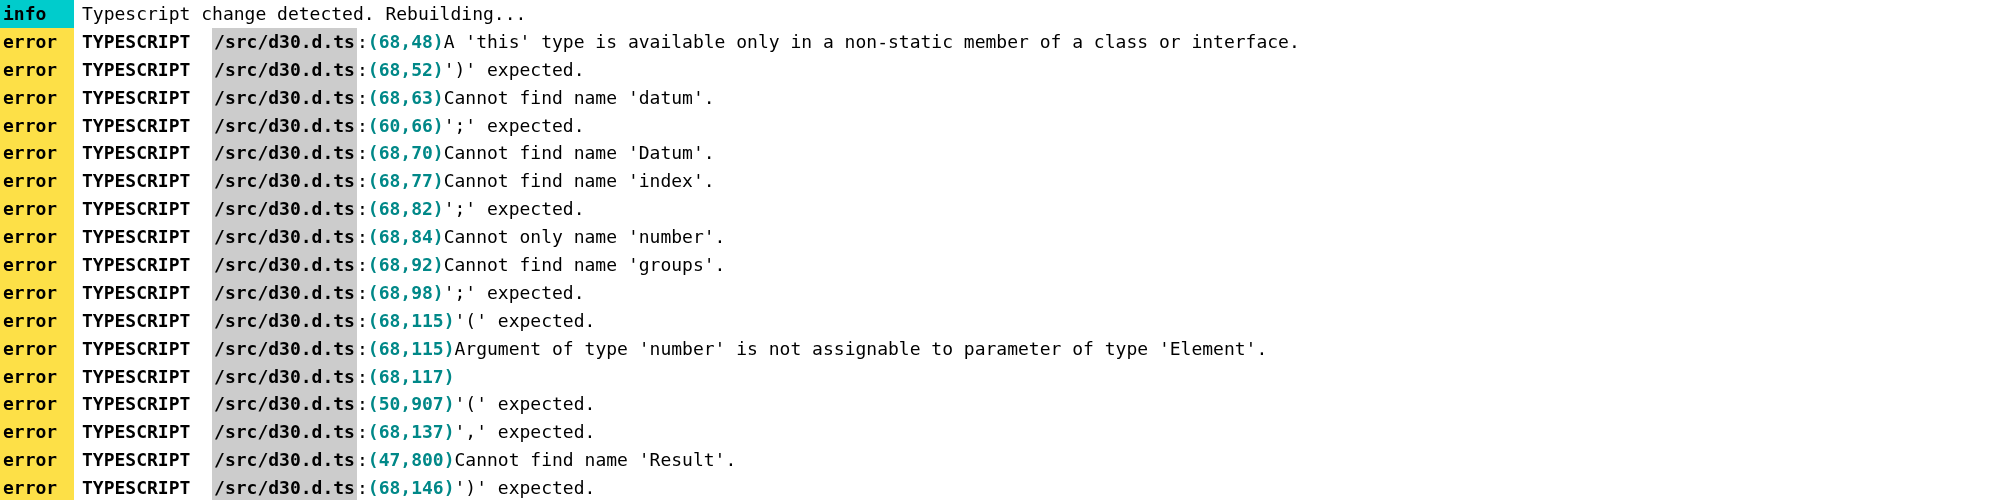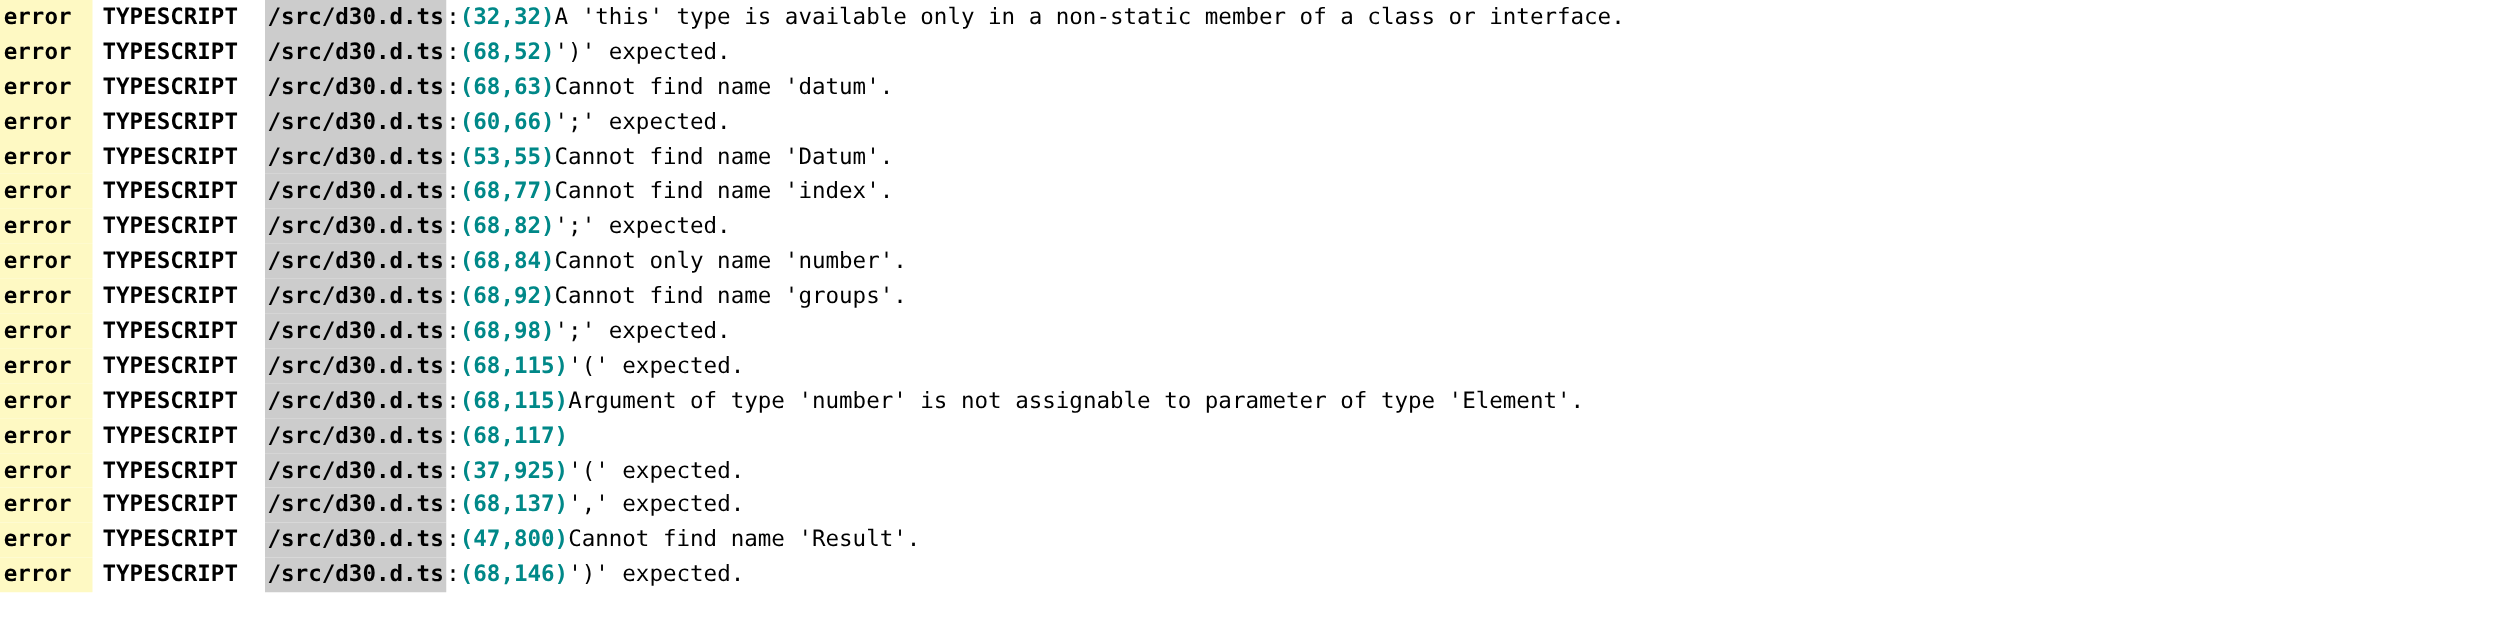--- a/index.html
+++ b/index.html
@@ -25,21 +25,21 @@
       padding: 0 3px;
       margin-right: 8px;
       min-width: 74px;
       text-align: left;
     }
     .badge-info {
       background: #00cccc;
       color: #000000;
     }
     .badge-error {
-      background: #fef9c3;
+      background: #fde047;
       color: #000000;
     }
     .msg {
       color: #000000;
     }
     .ts-label {
       font-weight: bold;
       color: #000000;
       text-align: right;
     }
@@ -59,26 +59,30 @@
     .err-msg {
       color: #000000;
       text-align: right;
     }
   </style>
 </head>
 <body>
 
 <div id="log-container">
     <div class="log-line">
-      <span class="badge badge-error">error</span>
-      <span class="ts-label">TYPESCRIPT</span>
-      <span style="white-space: pre;">  </span>
-      <span class="file-path">/src/d30.d.ts</span>
-      <span class="colon"> : </span>
-      <span class="location">(32,32)</span>
+      <span class="badge badge-info">info</span>
+      <span class="msg">Typescript change detected. Rebuilding...</span>
+    </div>
+    <div class="log-line">
+      <span class="badge badge-error">error</span>
+      <span class="ts-label">TYPESCRIPT</span>
+      <span style="white-space: pre;">  </span>
+      <span class="file-path">/src/d30.d.ts</span>
+      <span class="colon"> : </span>
+      <span class="location">(68,48)</span>
       <span> </span>
       <span class="err-msg">A 'this' type is available only in a non-static member of a class or interface.</span>
     </div>
     <div class="log-line">
       <span class="badge badge-error">error</span>
       <span class="ts-label">TYPESCRIPT</span>
       <span style="white-space: pre;">  </span>
       <span class="file-path">/src/d30.d.ts</span>
       <span class="colon"> : </span>
       <span class="location">(68,52)</span>
@@ -104,21 +108,21 @@
       <span class="location">(60,66)</span>
       <span> </span>
       <span class="err-msg">';' expected.</span>
     </div>
     <div class="log-line">
       <span class="badge badge-error">error</span>
       <span class="ts-label">TYPESCRIPT</span>
       <span style="white-space: pre;">  </span>
       <span class="file-path">/src/d30.d.ts</span>
       <span class="colon"> : </span>
-      <span class="location">(53,55)</span>
+      <span class="location">(68,70)</span>
       <span> </span>
       <span class="err-msg">Cannot find name 'Datum'.</span>
     </div>
     <div class="log-line">
       <span class="badge badge-error">error</span>
       <span class="ts-label">TYPESCRIPT</span>
       <span style="white-space: pre;">  </span>
       <span class="file-path">/src/d30.d.ts</span>
       <span class="colon"> : </span>
       <span class="location">(68,77)</span>
@@ -193,21 +197,21 @@
       <span class="colon"> : </span>
       <span class="location">(68,117)</span>
       <span> </span>
     </div>
     <div class="log-line">
       <span class="badge badge-error">error</span>
       <span class="ts-label">TYPESCRIPT</span>
       <span style="white-space: pre;">  </span>
       <span class="file-path">/src/d30.d.ts</span>
       <span class="colon"> : </span>
-      <span class="location">(37,925)</span>
+      <span class="location">(50,907)</span>
       <span> </span>
       <span class="err-msg">'(' expected.</span>
     </div>
     <div class="log-line">
       <span class="badge badge-error">error</span>
       <span class="ts-label">TYPESCRIPT</span>
       <span style="white-space: pre;">  </span>
       <span class="file-path">/src/d30.d.ts</span>
       <span class="colon"> : </span>
       <span class="location">(68,137)</span>

